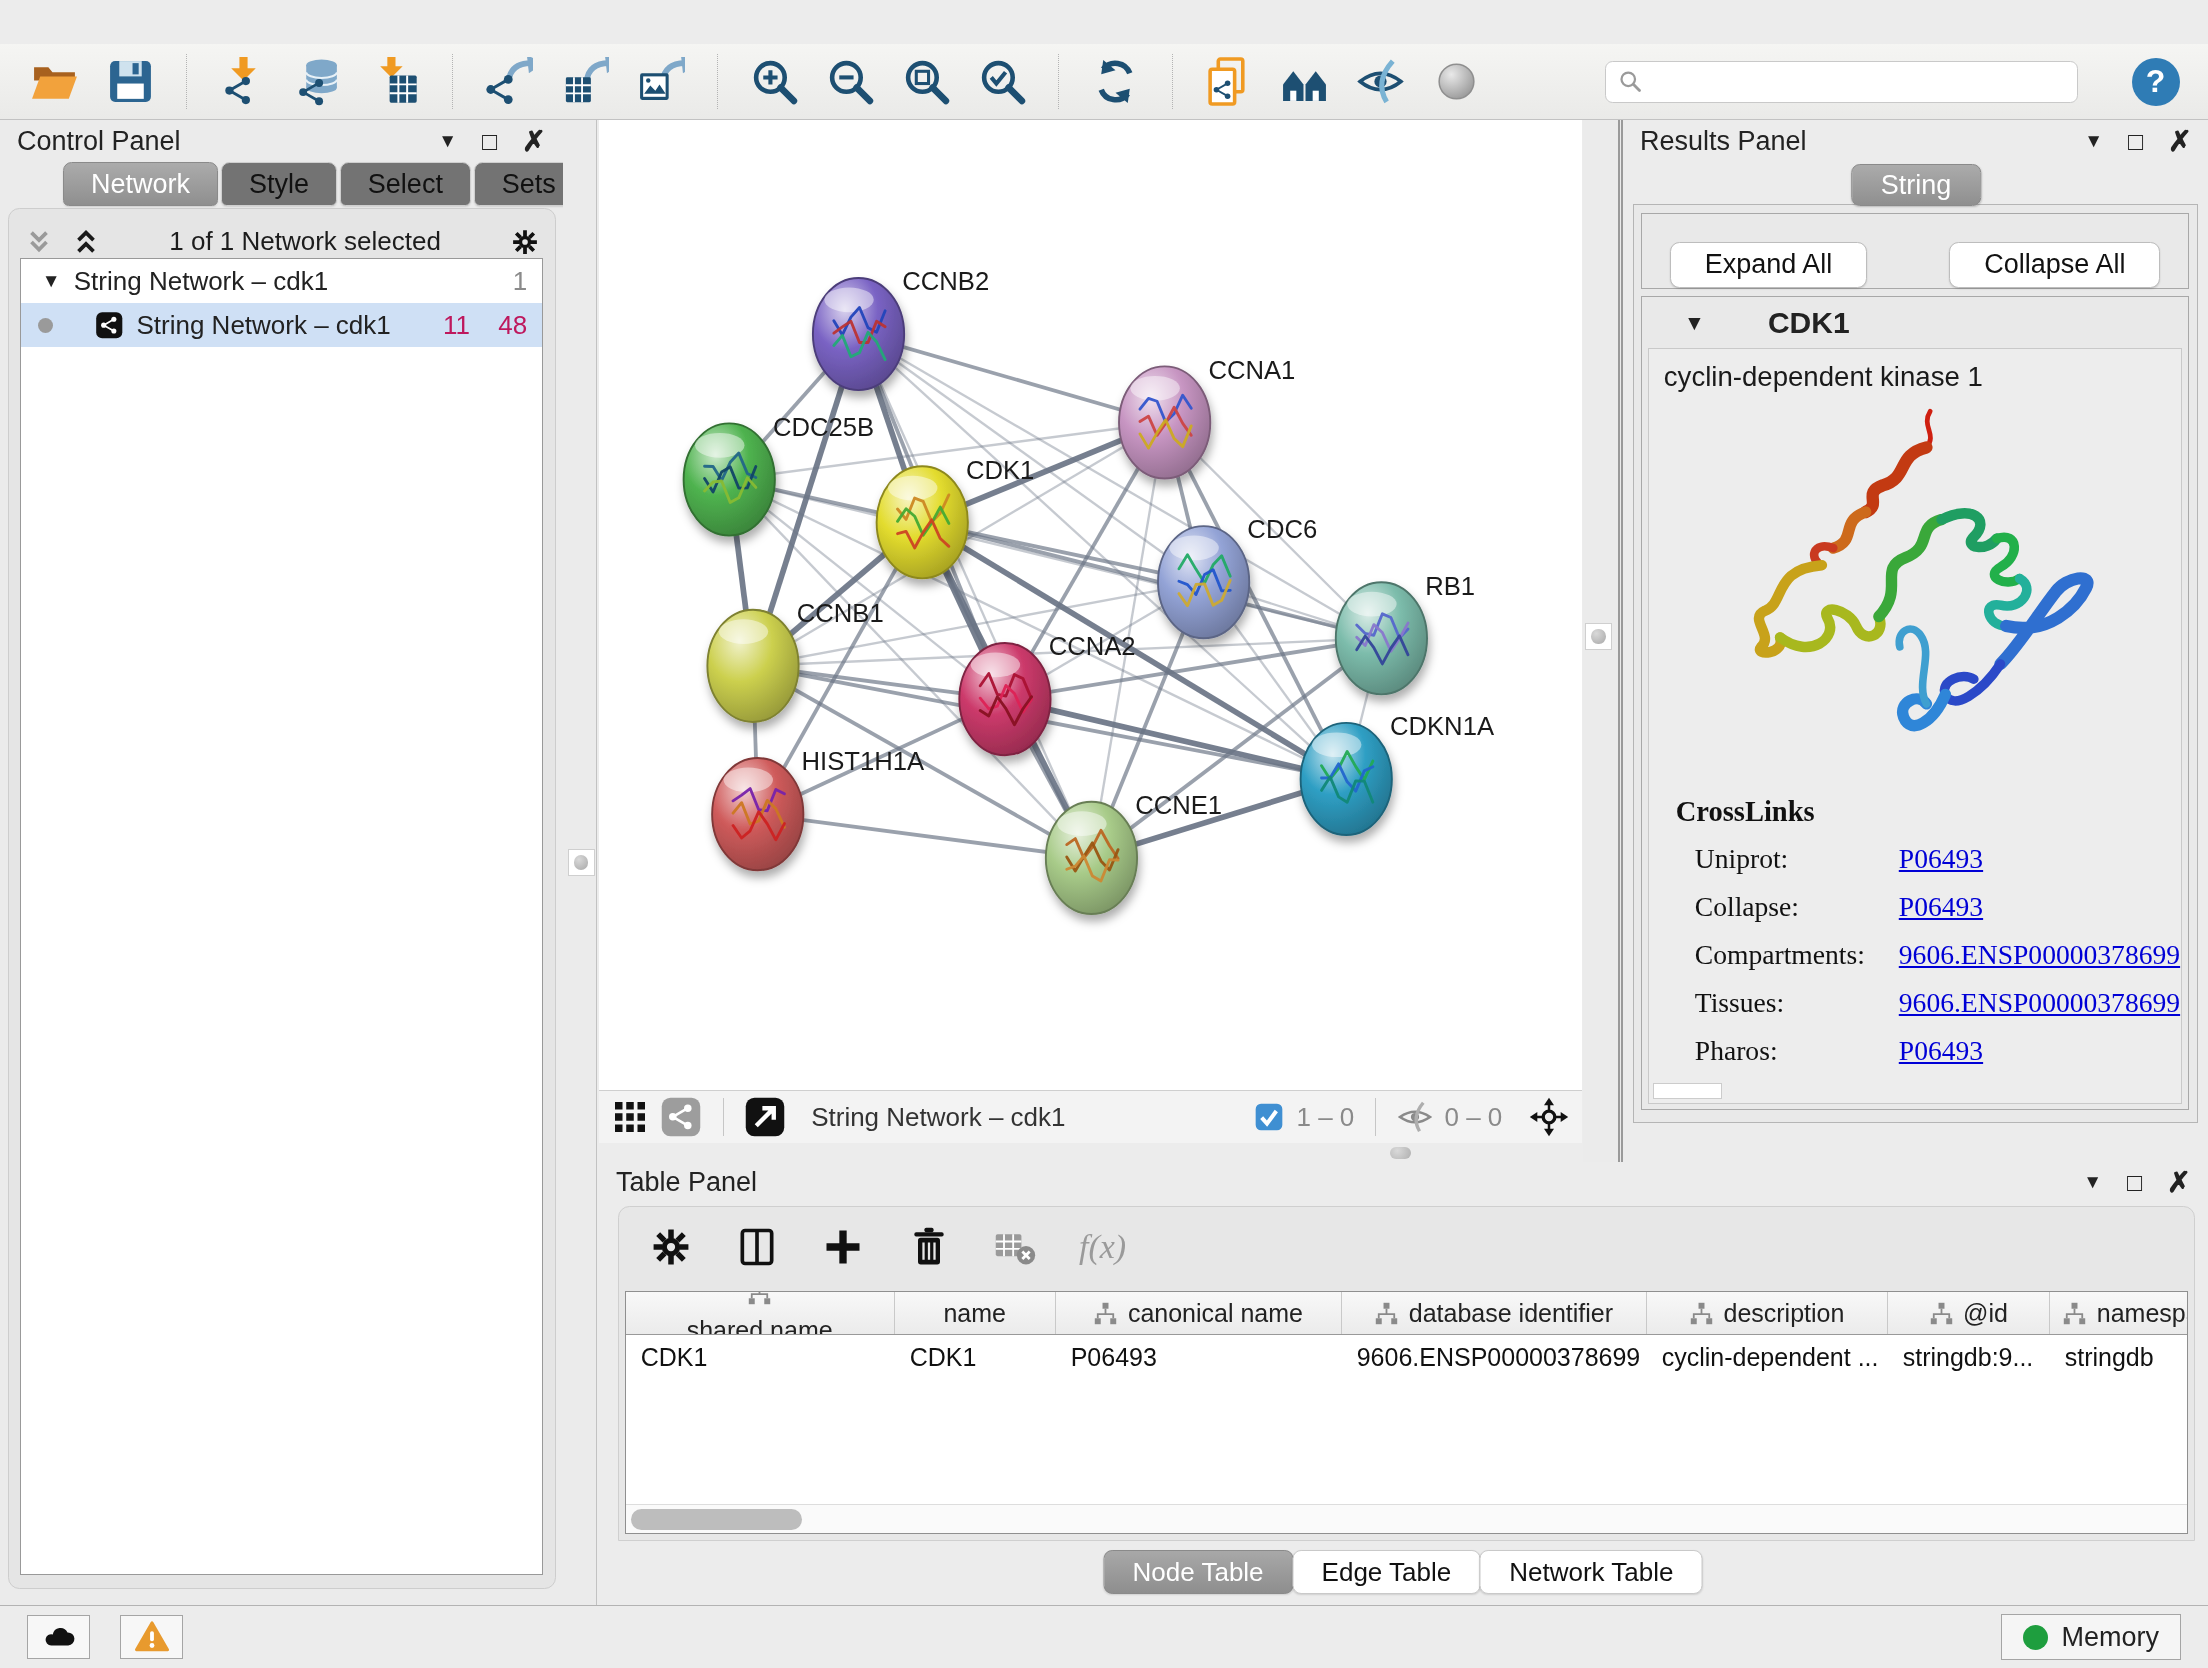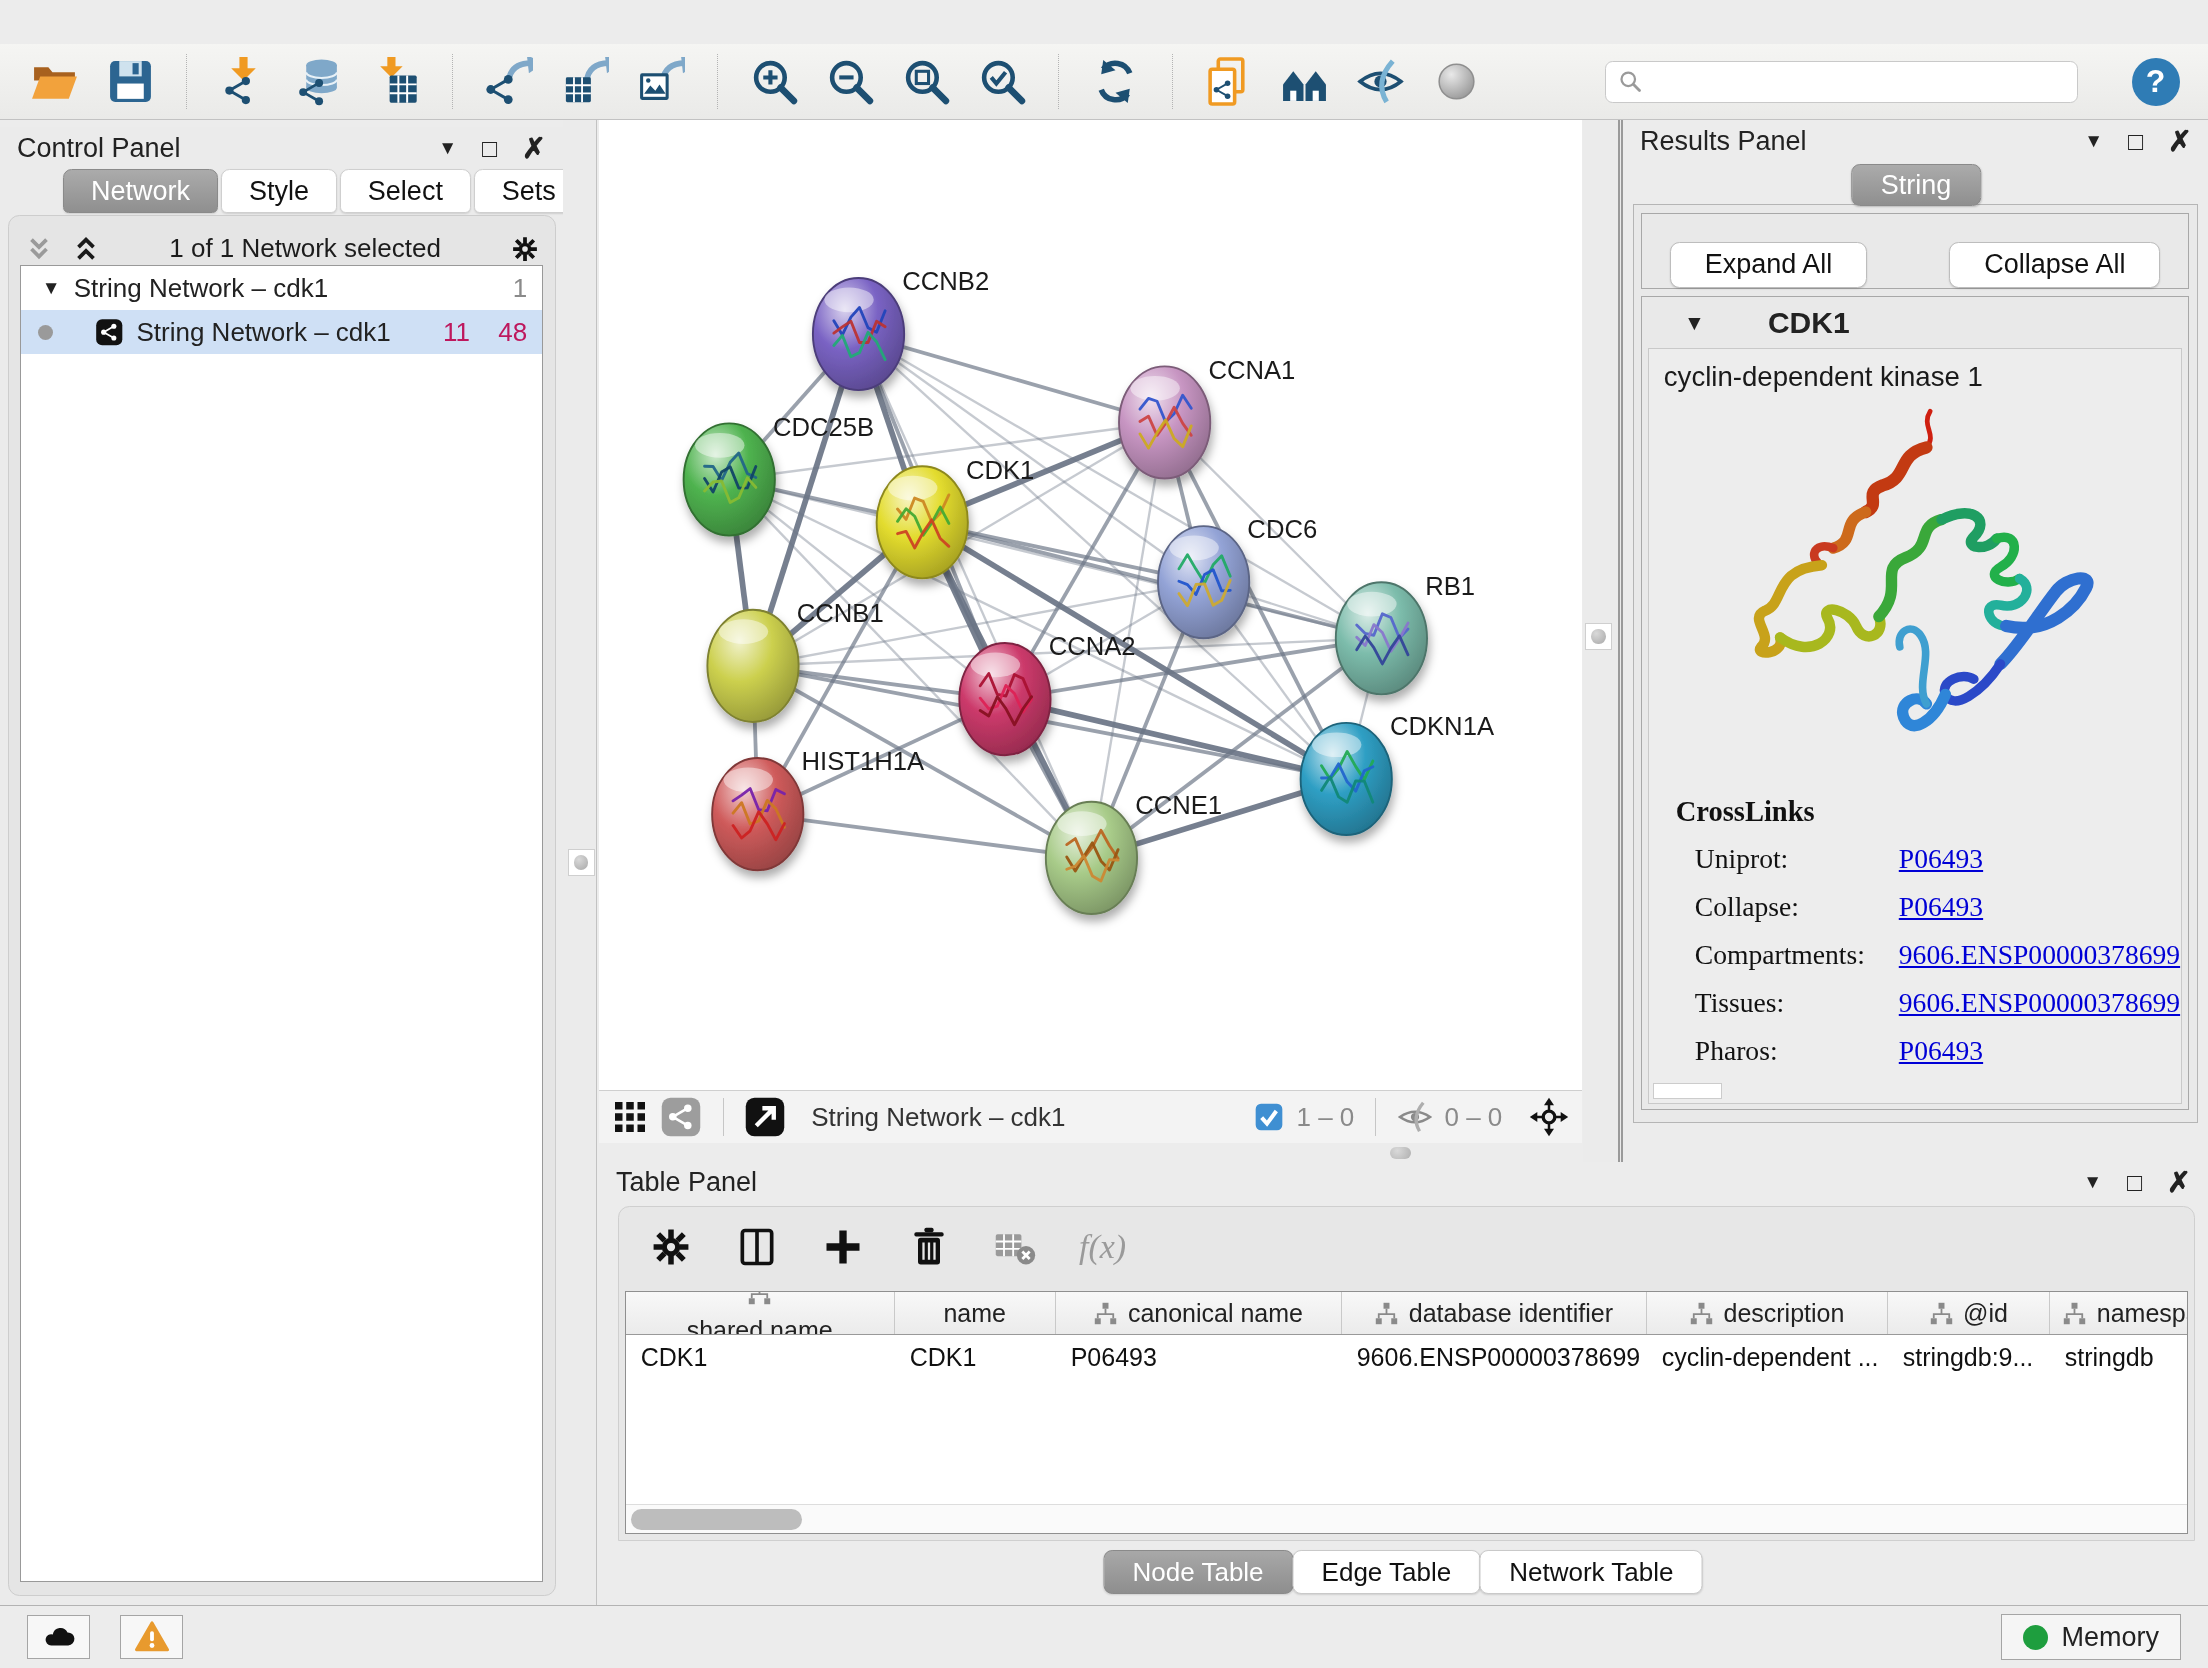--- a/index.html
+++ b/index.html
@@ -26,23 +26,23 @@
   .tb-search input{border:none;outline:none;flex:1;font-size:25px;font-family:"Liberation Sans",sans-serif;background:transparent;}
   .tb-help{width:48px;height:48px;margin-left:28.5px;flex:0 0 auto;background:#2f7cb5;border-radius:50%;
     color:#fff;font-size:32px;font-weight:bold;display:flex;align-items:center;justify-content:center;}
   
   .panel-header{position:absolute;left:0;top:0;right:0;height:42px;display:flex;align-items:center;
     padding:0 17px;font-size:27px;color:#222;}
   .win-btns{margin-left:auto;display:flex;align-items:center;gap:25px;color:#222;}
   .win-btns span{cursor:default;}
   .wb-menu{font-size:19px;}.wb-float{font-size:25px;}.wb-close{font-size:28.5px;font-weight:bold;}
   
-  .control-panel{position:absolute;left:0;top:120px;width:563px;height:1486px;background:#ebebeb;margin-top:7px;}
+  .control-panel{position:absolute;left:0;top:120px;width:563px;height:1486px;background:#ebebeb;}
   .cp-tabs{position:absolute;left:63px;top:42px;display:flex;gap:2.9px;height:44px;}
-  .tab{height:42px;line-height:42px;padding:0 27px;background:#ffffff;border:1px solid #cfcfcf;
+  .tab{height:42px;line-height:42px;padding:0 27px;background:#737373;border:1px solid #cfcfcf;
     border-radius:8.6px 8.6px 5.7px 5.7px;font-size:27px;color:#111;box-shadow:0 1px 1.9px rgba(0,0,0,.12);}
   .tab.selected{background:linear-gradient(#ababab,#8f8f8f);color:#fff;border-color:#8a8a8a;}
   .cp-inner{position:absolute;left:7.6px;top:88px;width:548px;bottom:17px;background:#e5e5e5;
     border:1px solid #cdcdcd;border-radius:11.4px;box-sizing:border-box;}
   .cp-statusbar{height:48px;display:flex;align-items:flex-end;padding:0 15px;gap:17px;}
   .cp-status-text{flex:1;text-align:center;font-size:26px;color:#1c1c1c;}
   .cp-statusbar svg{width:30px;height:30px;}
   .cp-list{position:absolute;left:11.4px;right:11.4px;top:49px;bottom:13.3px;background:#fff;
     border:1.9px solid #999;box-sizing:border-box;}
   .net-row{height:44px;display:flex;align-items:center;padding:0 15px;gap:13.3px;font-size:26px;}

